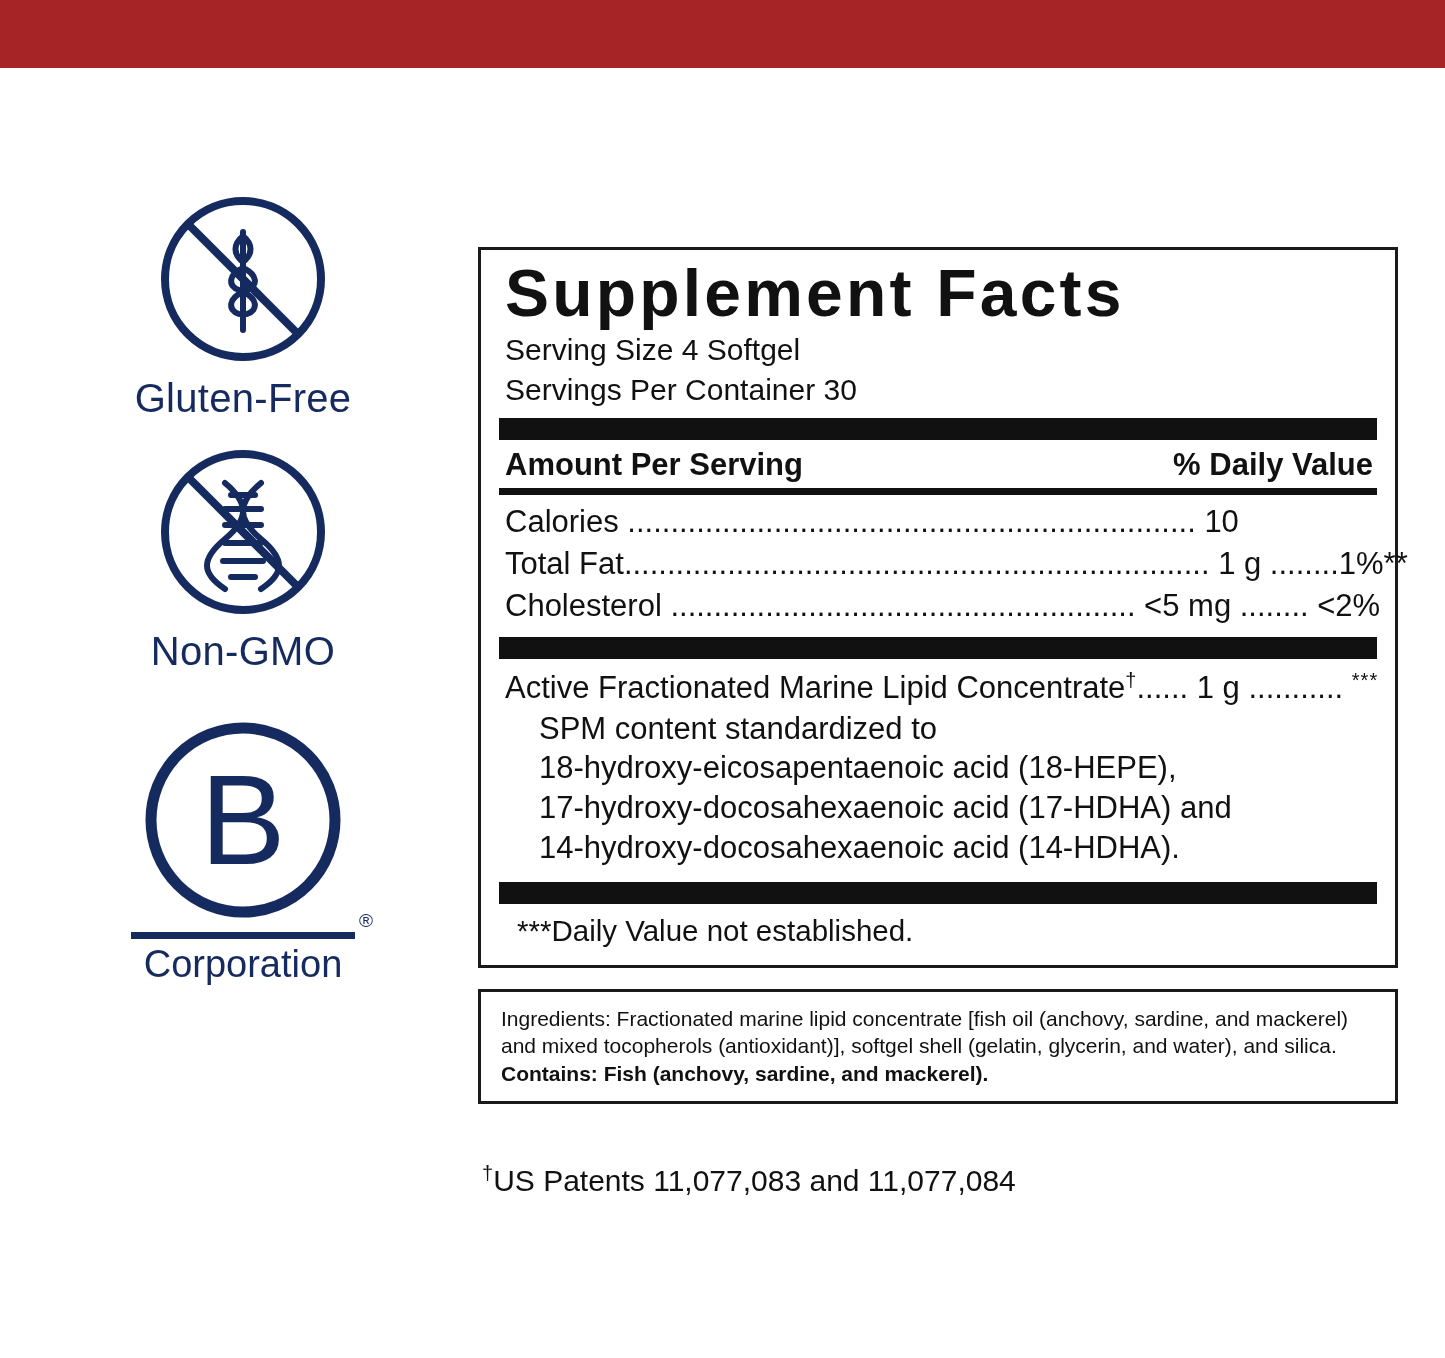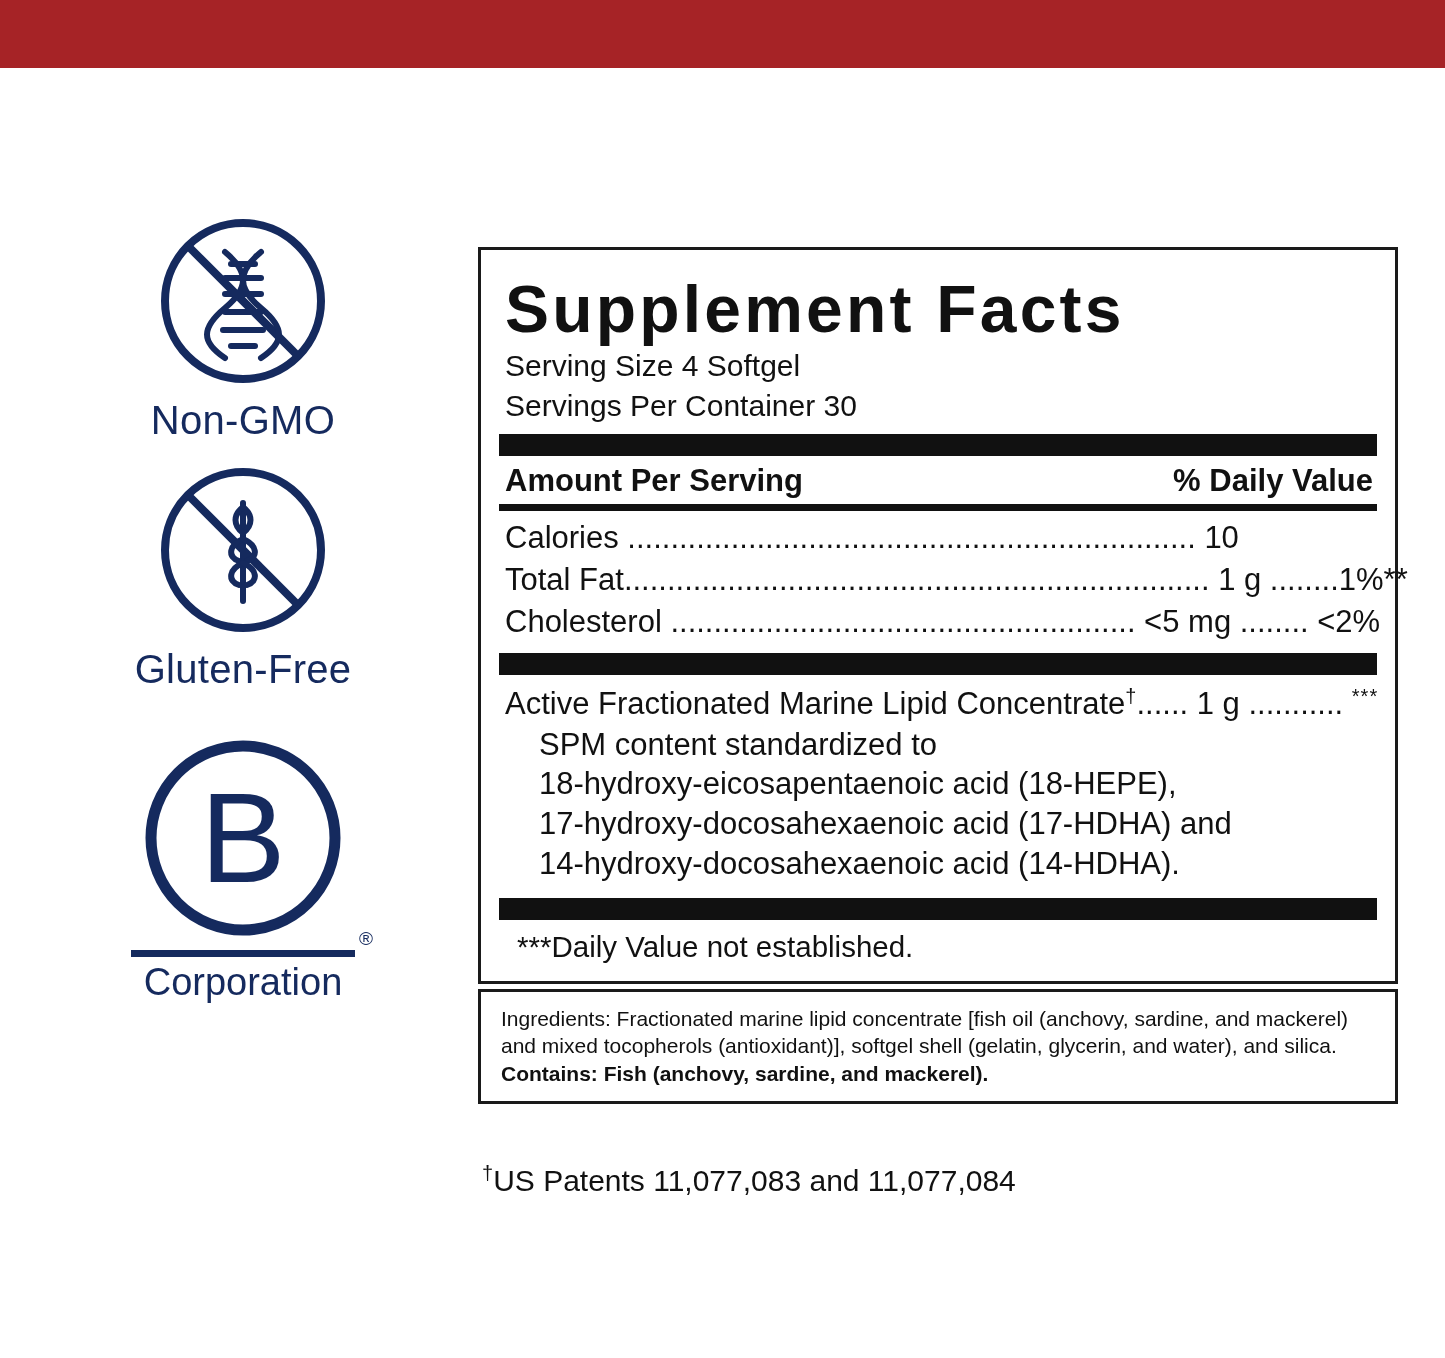--- a/index.html
+++ b/index.html
@@ -73,21 +73,21 @@
     color: #152a5e;
   }
 
   
   .sf-panel {
     position: absolute;
     left: 478px; top: 247px;
     width: 920px;
     border: 3px solid #1a1a1a;
     background: #fff;
-    padding: 16px 18px 14px 18px;
+    padding: 0 18px 14px 18px;
   }
   .sf-title {
     font-size: 66px;
     font-weight: bold;
     letter-spacing: 3.2px;
     color: #111;
     margin: 9px 0 2px 6px;
     line-height: 1.05;
     white-space: nowrap;
   }
@@ -171,20 +171,38 @@
   .patents .sup { font-size: 20px; }
 </style>
 </head>
 <body>
 
 <div id="page">
 
   <div class="top-bar"></div>
 
   <div class="badges">
+
+    <div class="badge">
+      <div class="badge-circle-wrap">
+        <svg width="196" height="178" viewBox="0 0 196 178">
+          <circle cx="98" cy="89" r="78" fill="none" stroke="#152a5e" stroke-width="8"></circle>
+          <line x1="43" y1="34" x2="153" y2="144" stroke="#152a5e" stroke-width="8"></line>
+          <g stroke="#152a5e" stroke-width="6" fill="none" stroke-linecap="round">
+            <line x1="98" y1="42" x2="98" y2="140"></line>
+            <path d="M98 46 C88 54 88 64 98 72 C108 64 108 54 98 46 Z"></path>
+            <path d="M98 78 C84 84 82 96 94 100"></path>
+            <path d="M98 78 C112 84 114 96 102 100"></path>
+            <path d="M98 102 C84 108 82 120 94 124"></path>
+            <path d="M98 102 C112 108 114 120 102 124"></path>
+          </g>
+        </svg>
+      </div>
+      <div class="badge-label">Gluten-Free</div>
+    </div>
 
     <div class="badge" style="margin-top:22px;">
       <div class="badge-circle-wrap">
         <svg width="196" height="178" viewBox="0 0 196 178">
           <circle cx="98" cy="89" r="78" fill="none" stroke="#152a5e" stroke-width="8"></circle>
           <line x1="43" y1="34" x2="153" y2="144" stroke="#152a5e" stroke-width="8"></line>
           <g stroke="#152a5e" stroke-width="6" fill="none" stroke-linecap="round">
             <path d="M80 40 C104 60 104 76 80 96 C56 116 56 130 80 146"></path>
             <path d="M116 40 C92 60 92 76 116 96 C140 116 140 130 116 146"></path>
             <line x1="86" y1="52" x2="110" y2="52"></line>
@@ -192,38 +210,20 @@
             <line x1="80" y1="82" x2="116" y2="82"></line>
             <line x1="80" y1="100" x2="116" y2="100"></line>
             <line x1="78" y1="118" x2="118" y2="118"></line>
             <line x1="86" y1="134" x2="110" y2="134"></line>
           </g>
         </svg>
       </div>
       <div class="badge-label">Non-GMO</div>
     </div>
 
-    <div class="badge">
-      <div class="badge-circle-wrap">
-        <svg width="196" height="178" viewBox="0 0 196 178">
-          <circle cx="98" cy="89" r="78" fill="none" stroke="#152a5e" stroke-width="8"></circle>
-          <line x1="43" y1="34" x2="153" y2="144" stroke="#152a5e" stroke-width="8"></line>
-          <g stroke="#152a5e" stroke-width="6" fill="none" stroke-linecap="round">
-            <line x1="98" y1="42" x2="98" y2="140"></line>
-            <path d="M98 46 C88 54 88 64 98 72 C108 64 108 54 98 46 Z"></path>
-            <path d="M98 78 C84 84 82 96 94 100"></path>
-            <path d="M98 78 C112 84 114 96 102 100"></path>
-            <path d="M98 102 C84 108 82 120 94 124"></path>
-            <path d="M98 102 C112 108 114 120 102 124"></path>
-          </g>
-        </svg>
-      </div>
-      <div class="badge-label">Gluten-Free</div>
-    </div>
-
     <div class="badge" style="margin-top:40px;">
       <div class="badge-circle-wrap">
         <svg width="216" height="212" viewBox="0 0 216 212">
           <circle cx="108" cy="106" r="92" fill="none" stroke="#152a5e" stroke-width="11"></circle>
           <text x="108" y="150" text-anchor="middle" font-family="Liberation Sans, sans-serif" font-size="128" fill="#152a5e">B</text>
         </svg>
       </div>
       <div class="b-rule">
         <span class="b-reg">®</span>
       </div>

